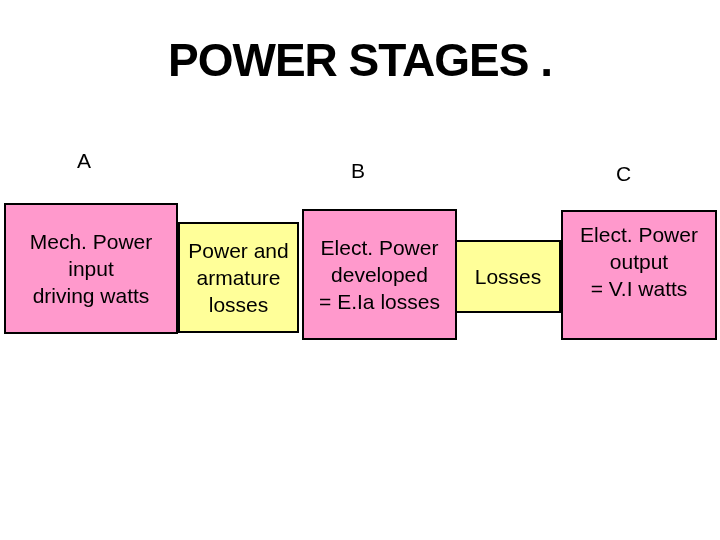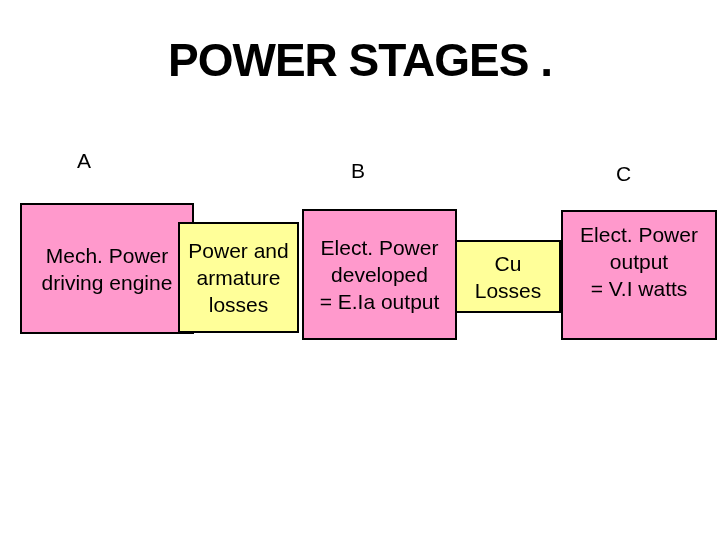--- a/index.html
+++ b/index.html
@@ -45,21 +45,21 @@
     flex-direction: column;
     justify-content: center;
     align-items: center;
     text-align: center;
     font-size: 21px;
     line-height: 27px;
   }
   .box.pink   { background: #FF99CC; }
   .box.yellow { background: #FFFF99; }
 
-  #box-1 { left: 20px;   top: 203px; width: 174px; height: 131px; }
+  #box-1 { left: 4px;   top: 203px; width: 174px; height: 131px; }
   #box-2 { left: 178px; top: 222px; width: 121px; height: 111px; }
   #box-3 { left: 302px; top: 209px; width: 155px; height: 131px; }
   #box-4 { left: 455px; top: 240px; width: 106px; height: 73px;  }
   #box-5 {
     left: 561px; top: 210px; width: 156px; height: 130px;
     justify-content: flex-start;
     padding-top: 9px;
   }
   .line { width: 100%; }
 </style>
@@ -69,37 +69,37 @@
 <div class="slide">
 
   <h1 class="title">POWER STAGES .</h1>
 
   <div class="stage-label" id="label-a">A</div>
   <div class="stage-label" id="label-b">B</div>
   <div class="stage-label" id="label-c">C</div>
 
   <div class="box pink" id="box-1" style="background: rgb(255, 153, 204);">
     <div class="line">Mech. Power</div>
-    <div class="line">driving engine</div>
+    <div class="line">input</div>
+    <div class="line">driving watts</div>
   </div>
 
   <div class="box yellow" id="box-2" style="background: rgb(255, 255, 153);">
     <div class="line">Power and</div>
     <div class="line">armature</div>
     <div class="line">losses</div>
   </div>
 
   <div class="box pink" id="box-3" style="background: rgb(255, 153, 204);">
     <div class="line">Elect. Power</div>
     <div class="line">developed</div>
-    <div class="line">= E.Ia output</div>
+    <div class="line">= E.Ia losses</div>
   </div>
 
   <div class="box yellow" id="box-4" style="background: rgb(255, 255, 153);">
-    <div class="line">Cu</div>
     <div class="line">Losses</div>
   </div>
 
   <div class="box pink" id="box-5" style="background: rgb(255, 153, 204);">
     <div class="line">Elect. Power</div>
     <div class="line">output</div>
     <div class="line">= V.I watts</div>
   </div>
 
 </div>

